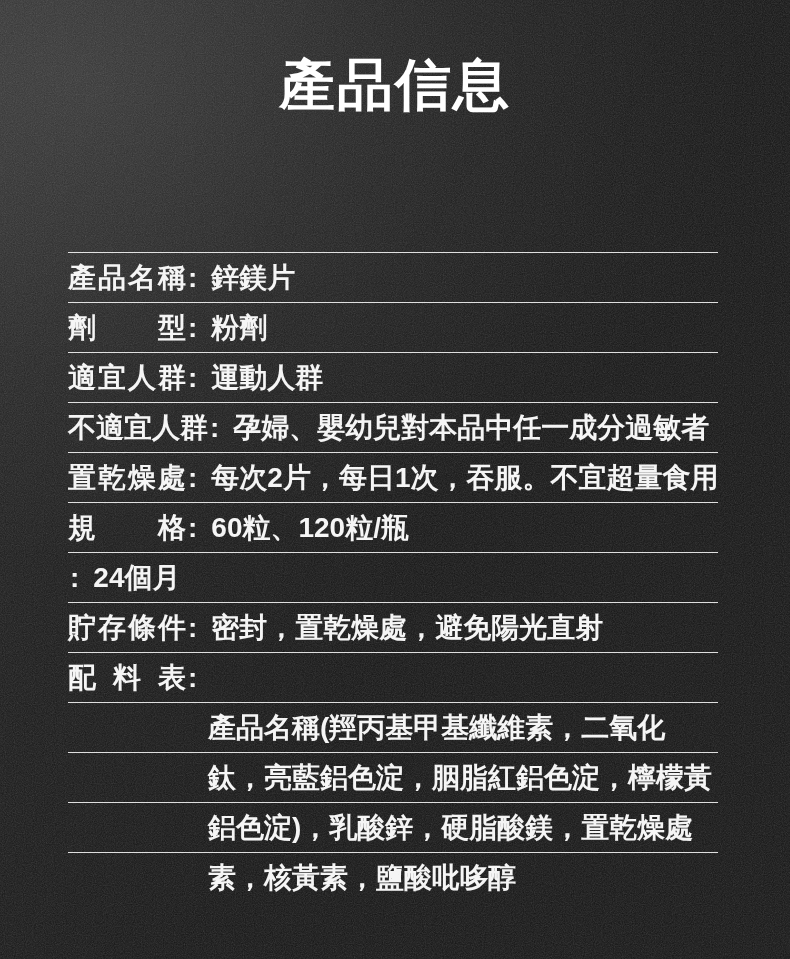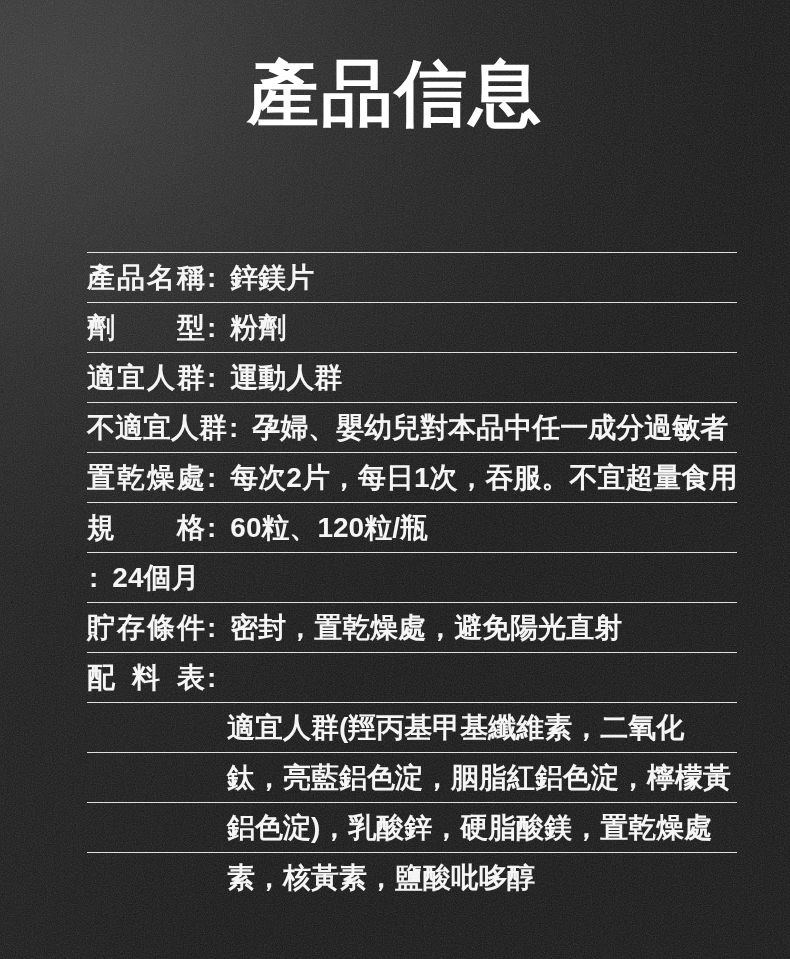--- a/index.html
+++ b/index.html
@@ -26,21 +26,21 @@
   .noise{
     position:absolute;inset:0;
     opacity:.22;
     pointer-events:none;
     z-index:1;
   }
   .content{position:absolute;inset:0;z-index:2;}
   .page-title{
     position:absolute;top:56px;left:0;width:100%;
     text-align:center;
-    font-size:72px;line-height:1.05;
+    font-size:56px;line-height:1.05;
     font-weight:900;
     color:#ffffff;
     letter-spacing:2px;
   }
   .subtitle-band{
     position:absolute;top:121px;left:0;width:100%;height:30px;
   }
   .dotted{
     position:absolute;top:15px;left:0;right:0;height:2px;
     background-image:repeating-linear-gradient(to right,
@@ -50,21 +50,20 @@
     position:relative;z-index:1;
     text-align:center;
     font-size:21px;line-height:30px;
     font-weight:600;
     letter-spacing:2px;
     color:#ededed;
   }
   .info-table{
     position:absolute;top:252px;left:68px;width:650px;
     color:var(--text);
-    margin-left:19px;
   }
   .row{
     height:50px;
     display:flex;
     align-items:center;
     border-top:1px solid rgba(255,255,255,0.85);
     font-size:28px;
     font-weight:700;
     white-space:nowrap;
   }
@@ -148,21 +147,21 @@
           <span class="colon">:</span>
         <span class="val">密封，置乾燥處，避免陽光直射</span>
       </div>
 
       <div class="row">
         <span class="lbl">配料表</span>
           <span class="colon">:</span>
       </div>
 
       <div class="row cont">
-        <span class="val">適宜人群(羥丙基甲基纖維素，二氧化</span>
+        <span class="val">產品名稱(羥丙基甲基纖維素，二氧化</span>
       </div>
 
       <div class="row cont">
         <span class="val">鈦，亮藍鋁色淀，胭脂紅鋁色淀，檸檬黃</span>
       </div>
 
       <div class="row cont">
         <span class="val">鋁色淀)，乳酸鋅，硬脂酸鎂，置乾燥處</span>
       </div>
 

